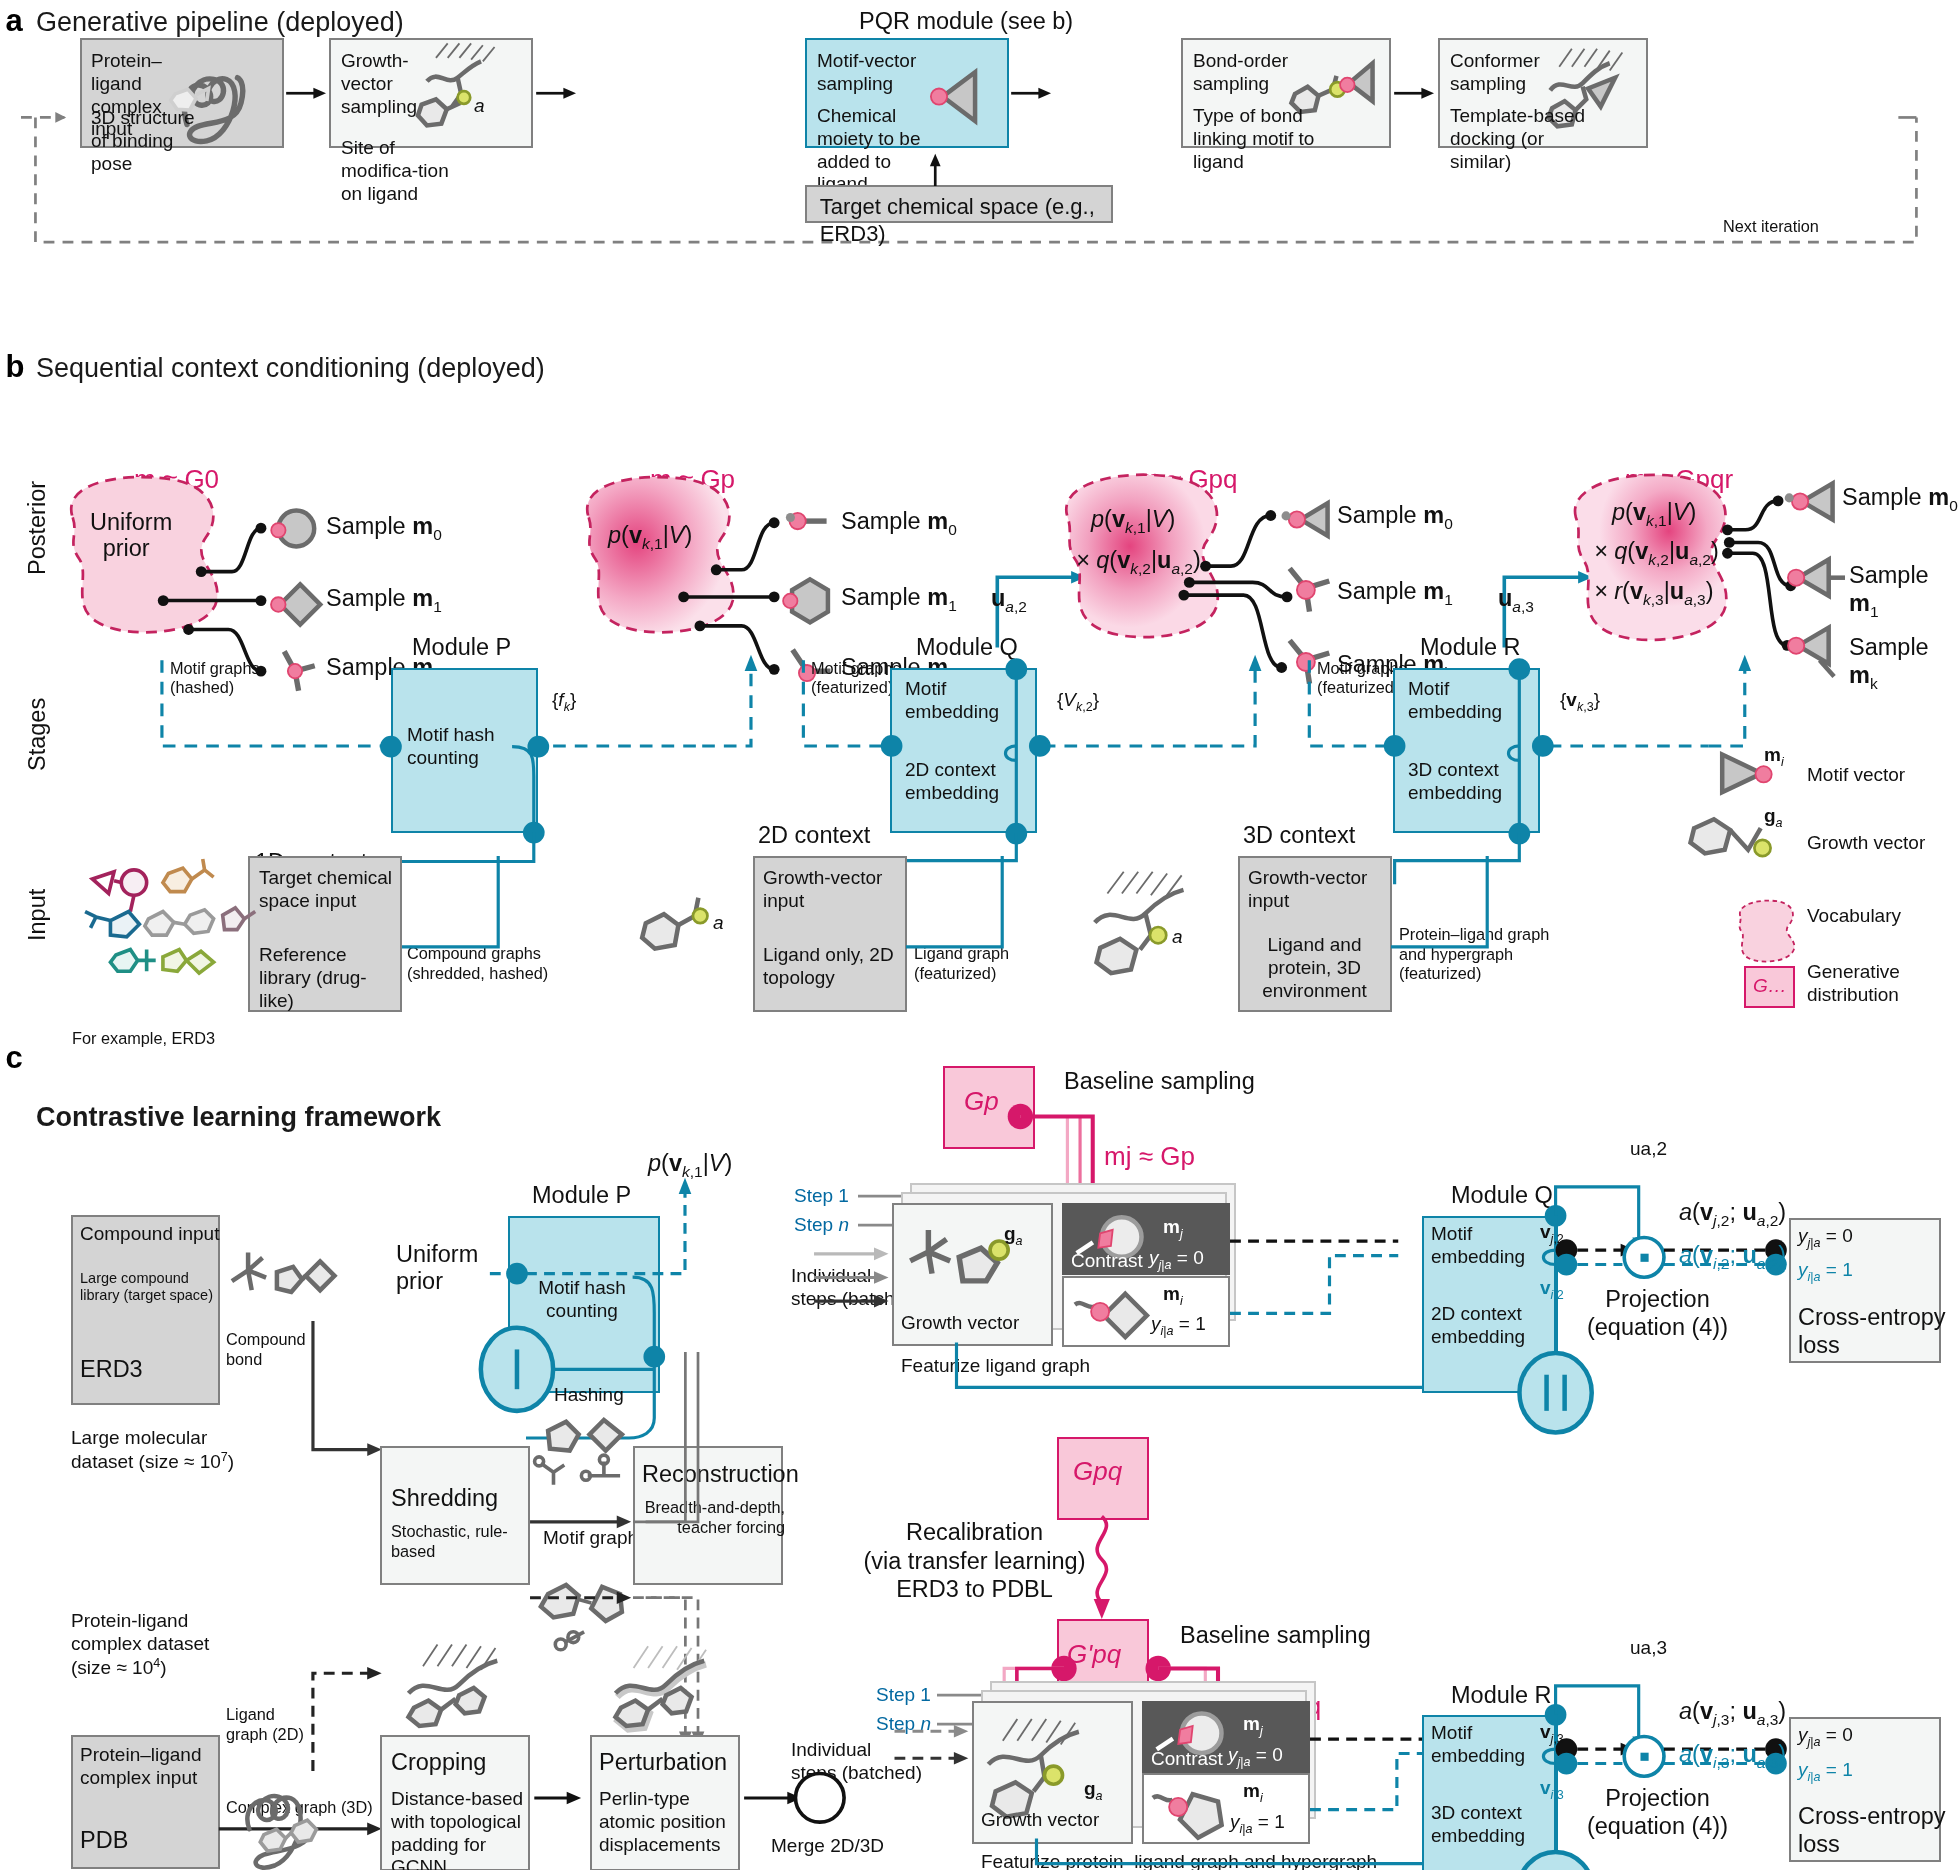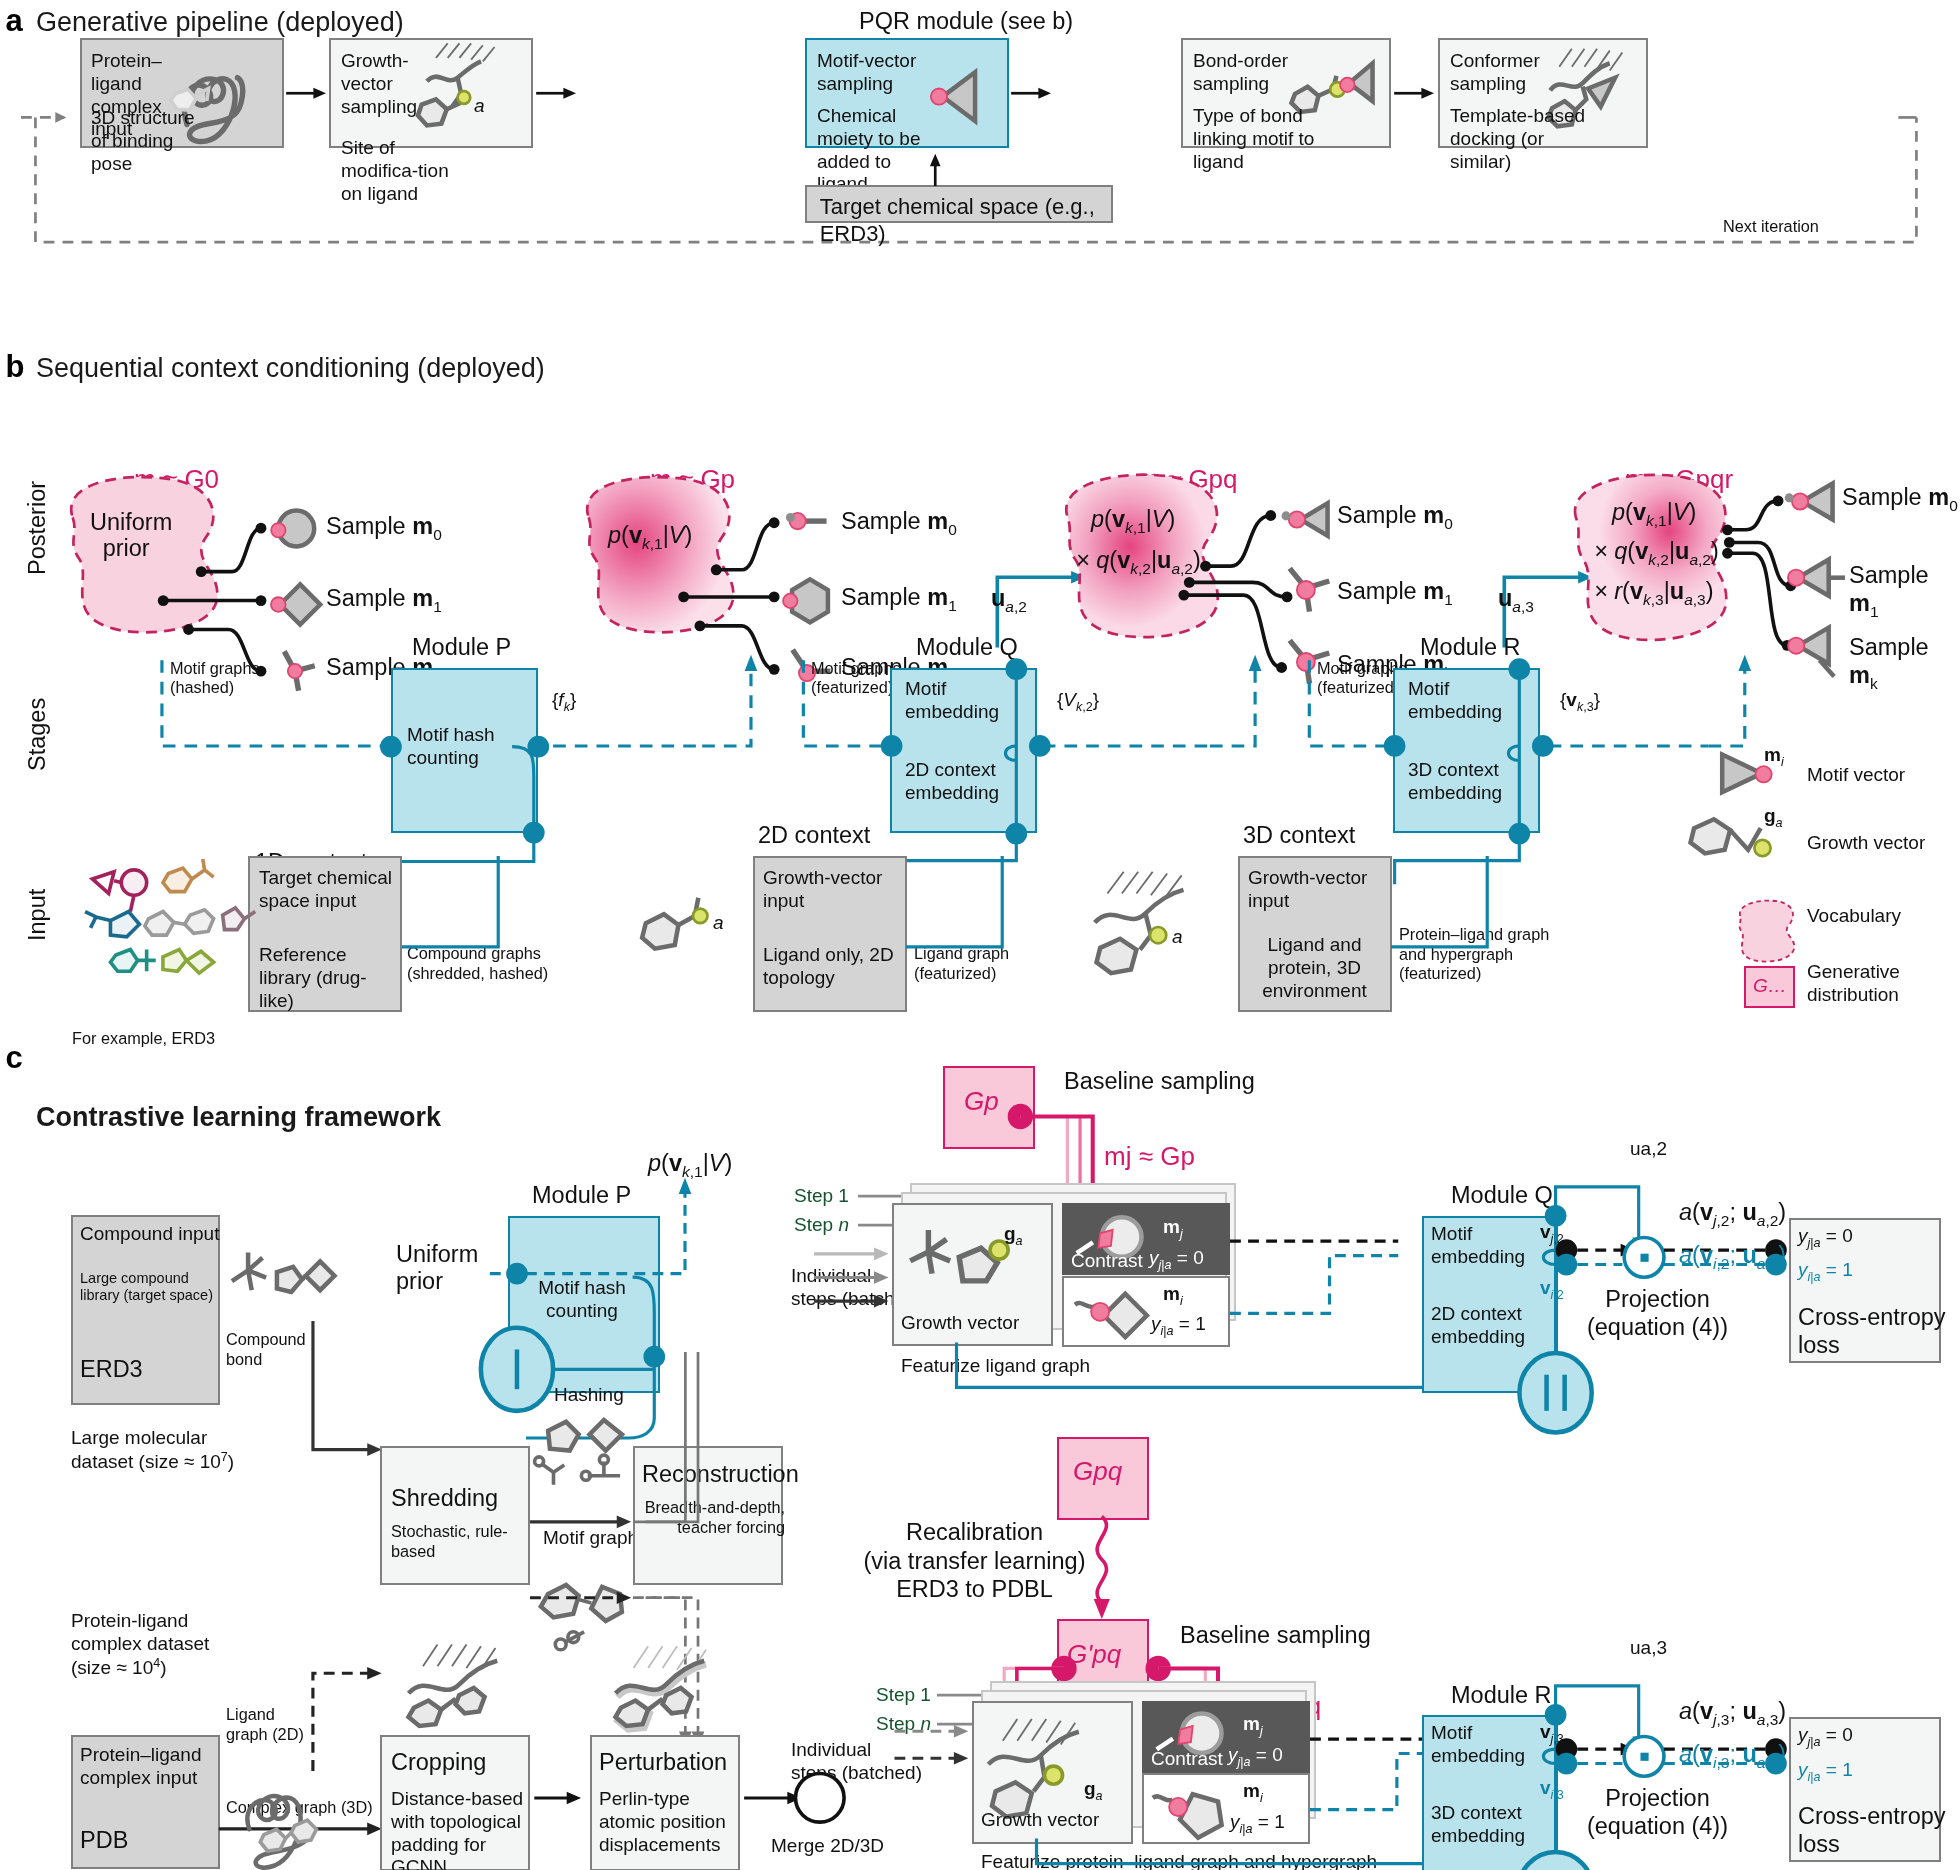--- a/index.html
+++ b/index.html
@@ -23,21 +23,21 @@
   .box.cyan  { background:#b9e3ec; border-color:#0e84a8; }
   .box.dark  { background:#585858; border-color:#585858; color:#fff; }
   .box.white { background:#ffffff; border-color:#808080; }
   .box-sub   { font-size:22px; }
 
   .cap { position:absolute; font-size:19px; line-height:1.2; color:#111; }
   .cap.sm { font-size:16.3px; }
   .cap.xs { font-size:14.5px; }
   .cap.lg { font-size:23.5px; }
   .cap.xl { font-size:26px; }
-  .cap.gray { color:#14532d; }
+  .cap.gray { color:#0369a1; }
   .cap.teal { color:#0e84a8; }
   .cap.pink { color:#d6186a;margin-top:32px; }
   .cap.center { text-align:center; }
 
   .rowlabel {
     position:absolute; font-size:23.5px; color:#111;
     transform-origin:left top; transform:rotate(-90deg); white-space:nowrap;
   }
   svg { position:absolute; overflow:visible; }
   sub { font-size:0.66em; }

